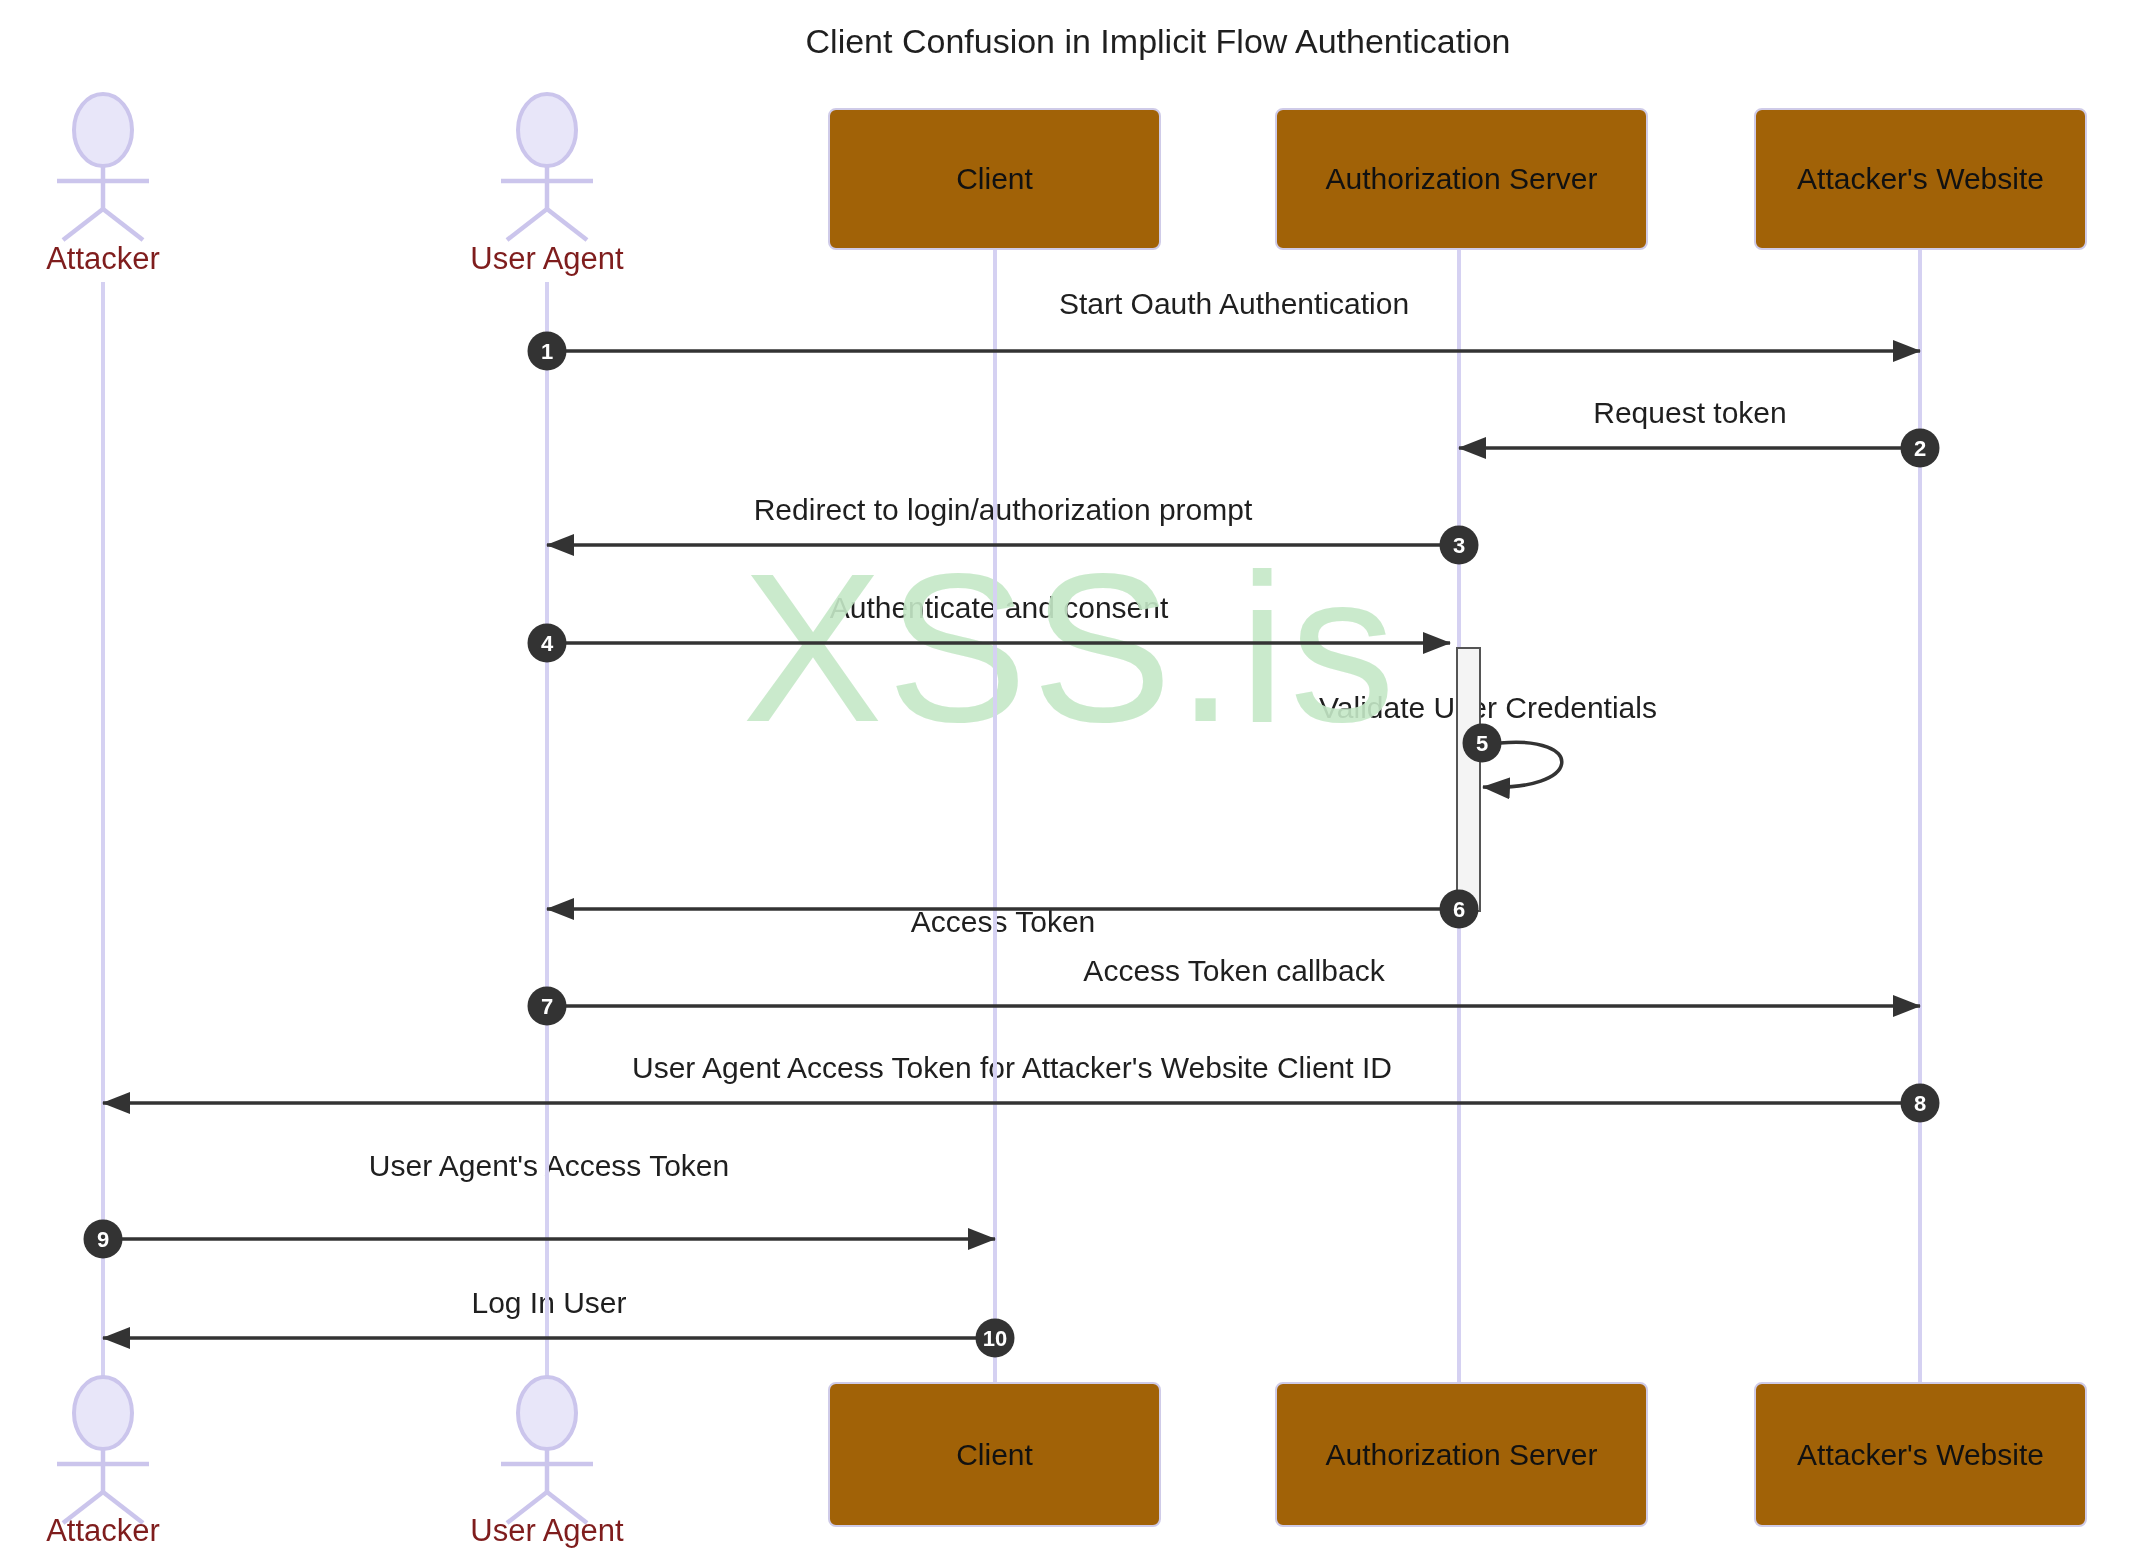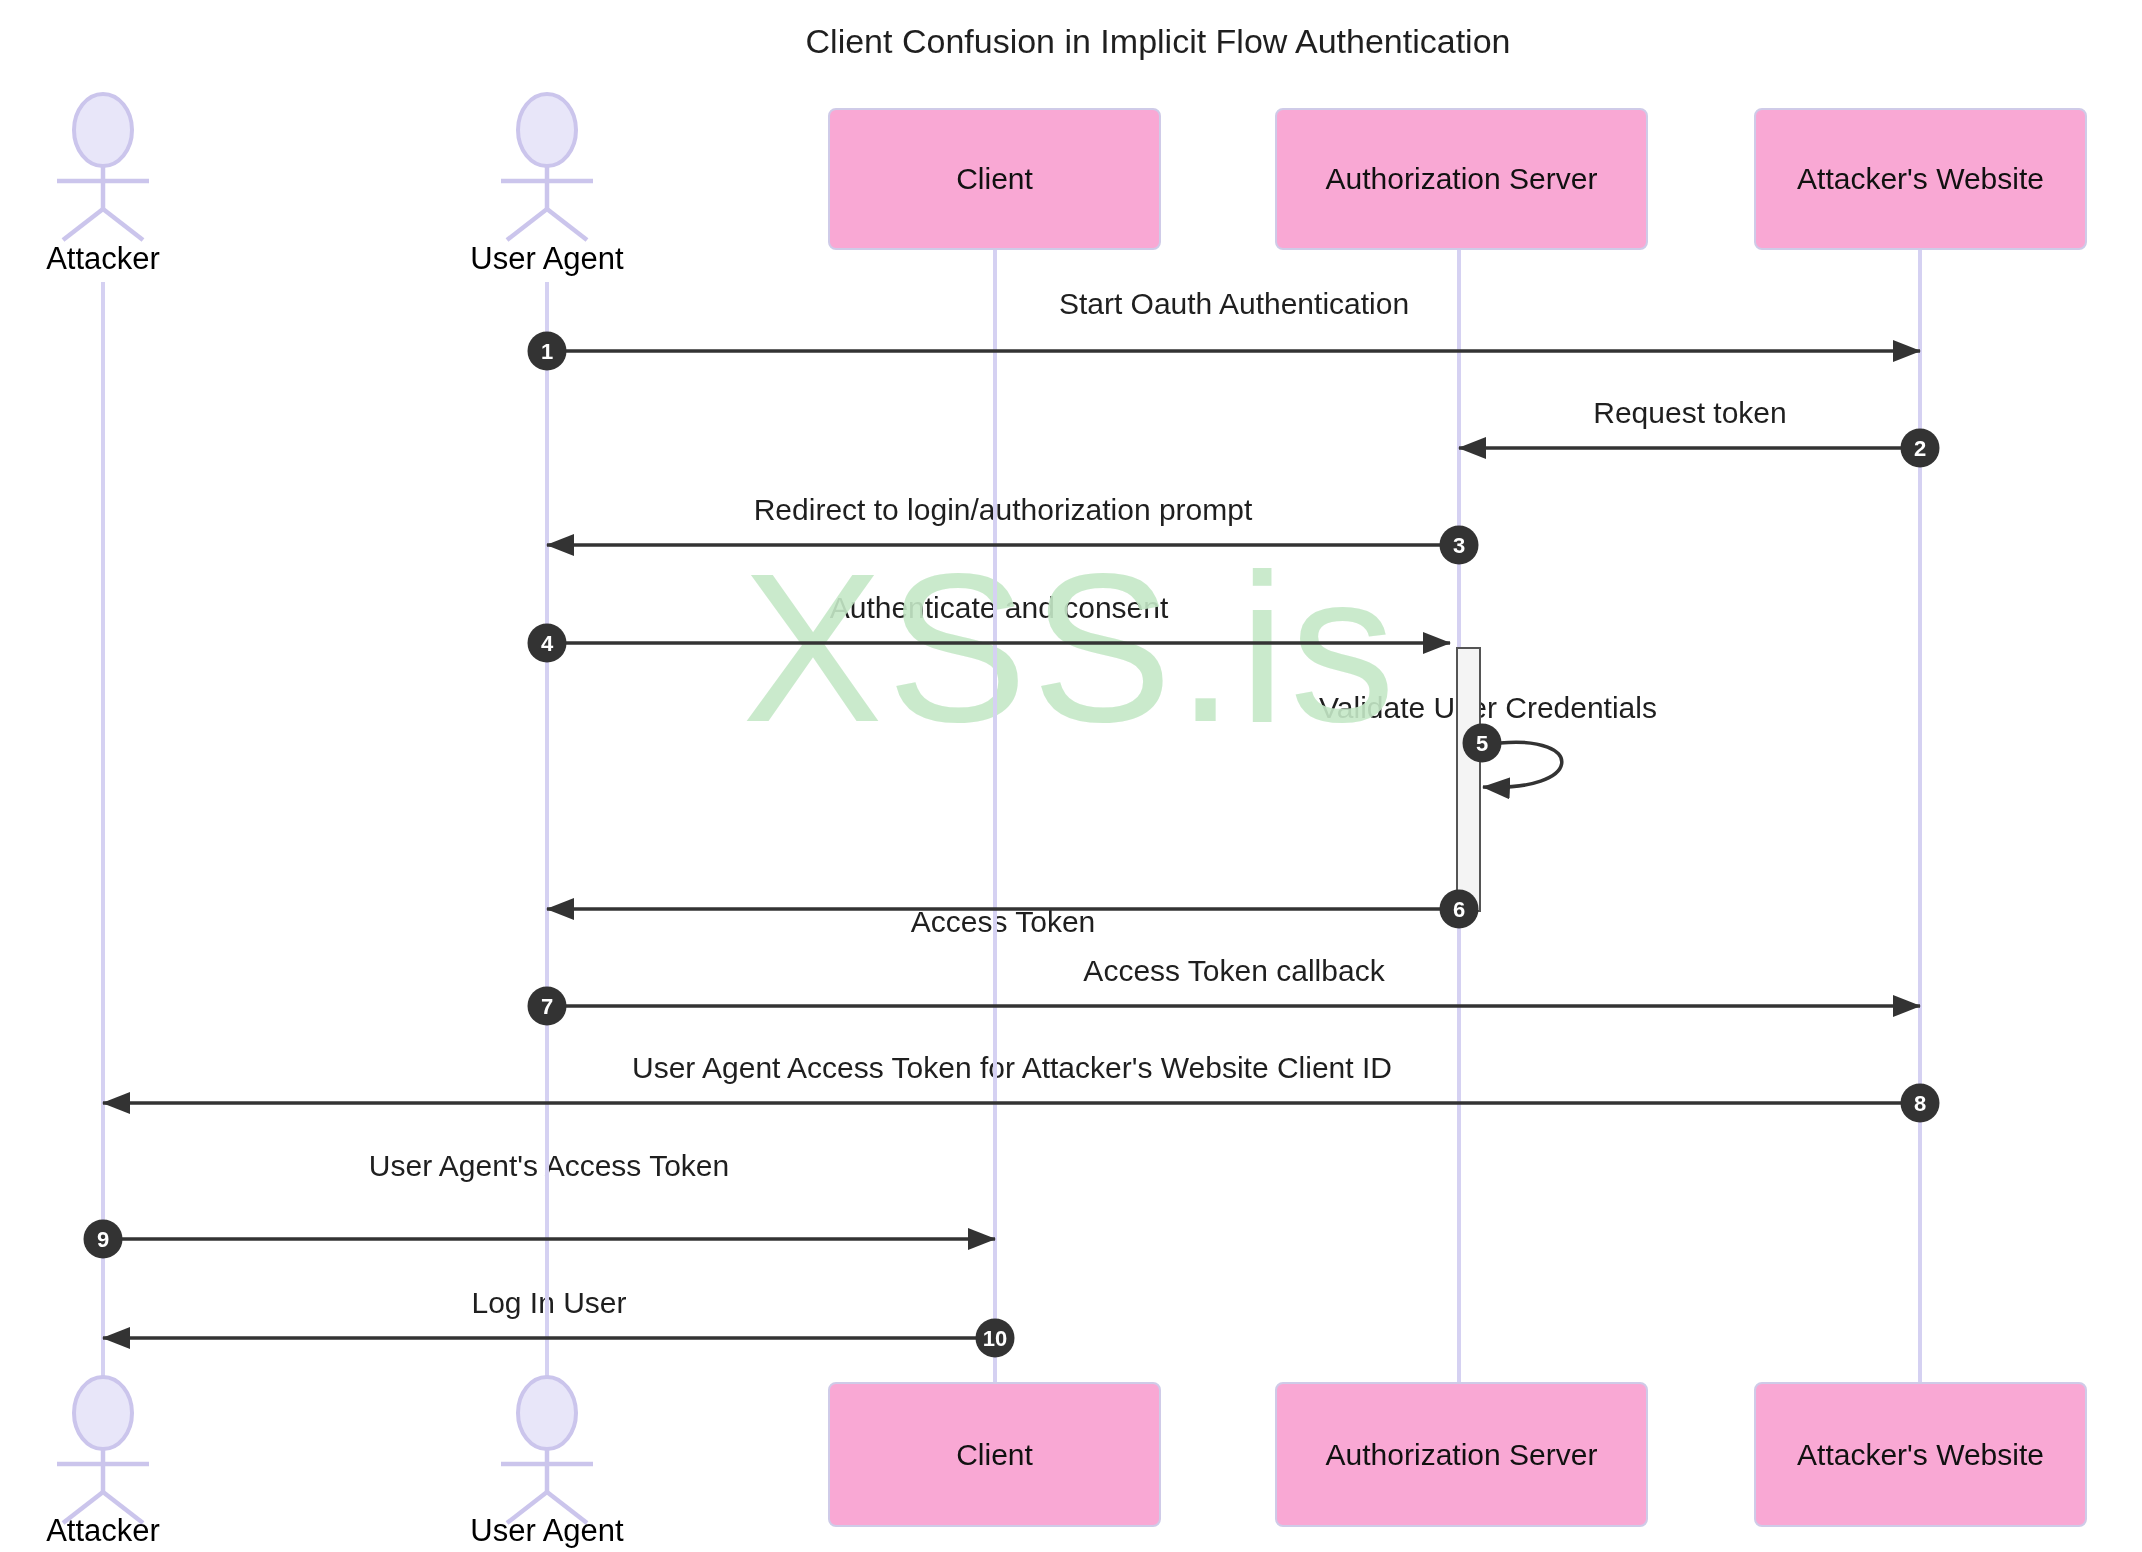--- a/index.html
+++ b/index.html
@@ -31,31 +31,31 @@
   #nodes-layer{position:absolute;inset:0;z-index:4;}
   .msg-label{
     position:absolute;
     transform:translateX(-50%);
     text-align:center;
     font-size:30px;line-height:38px;
     color:#1f1f1f;white-space:nowrap;
   }
   .participant-box{
     position:absolute;
-    background:#f9a8d4;
+    background:#a16207;
     border:2px solid #cfcbe8;
     border-radius:8px;
     display:flex;align-items:center;justify-content:center;
     font-size:30px;color:#111;
     box-sizing:border-box;
   }
   .actor-label{
     position:absolute;
     transform:translateX(-50%);
-    font-size:31px;color:#000000;
+    font-size:31px;color:#7f1d1d;
     white-space:nowrap;text-align:center;
   }
   .num-badge{
     position:absolute;
     transform:translate(-50%,-50%);
     min-width:39px;height:39px;
     padding:0 5px;box-sizing:border-box;
     background:#333333;color:#ffffff;
     border-radius:20px;
     display:flex;align-items:center;justify-content:center;

